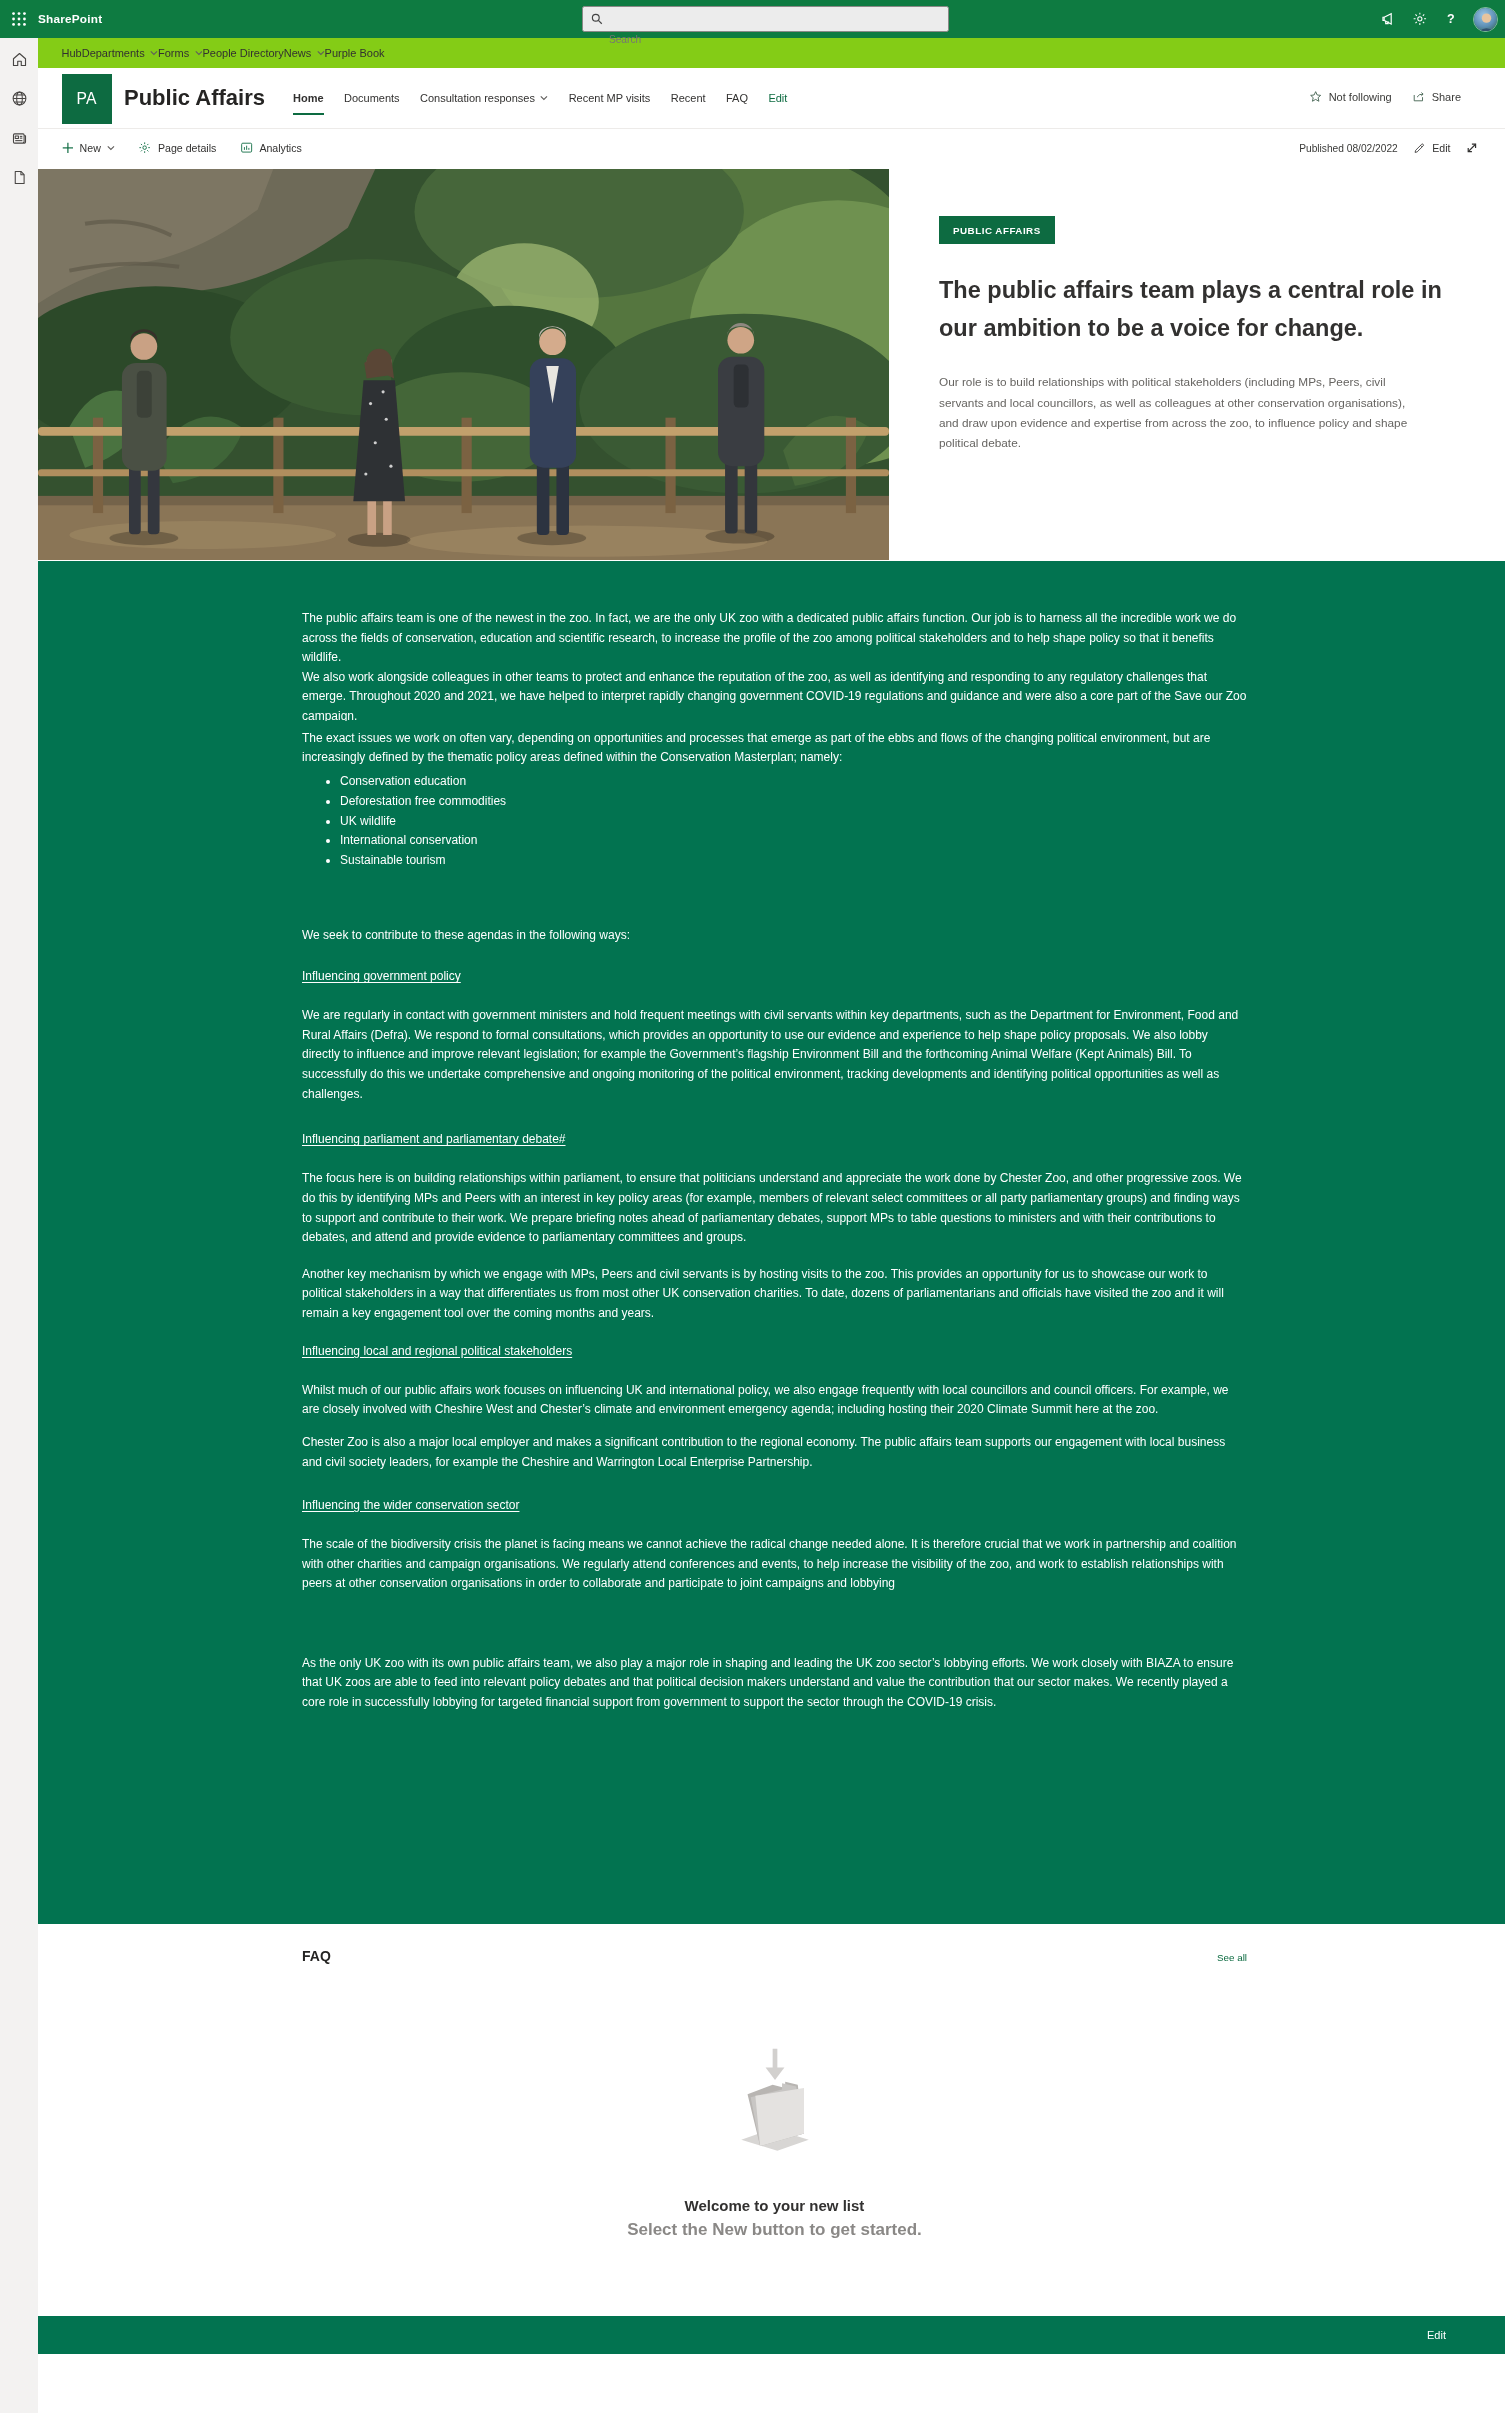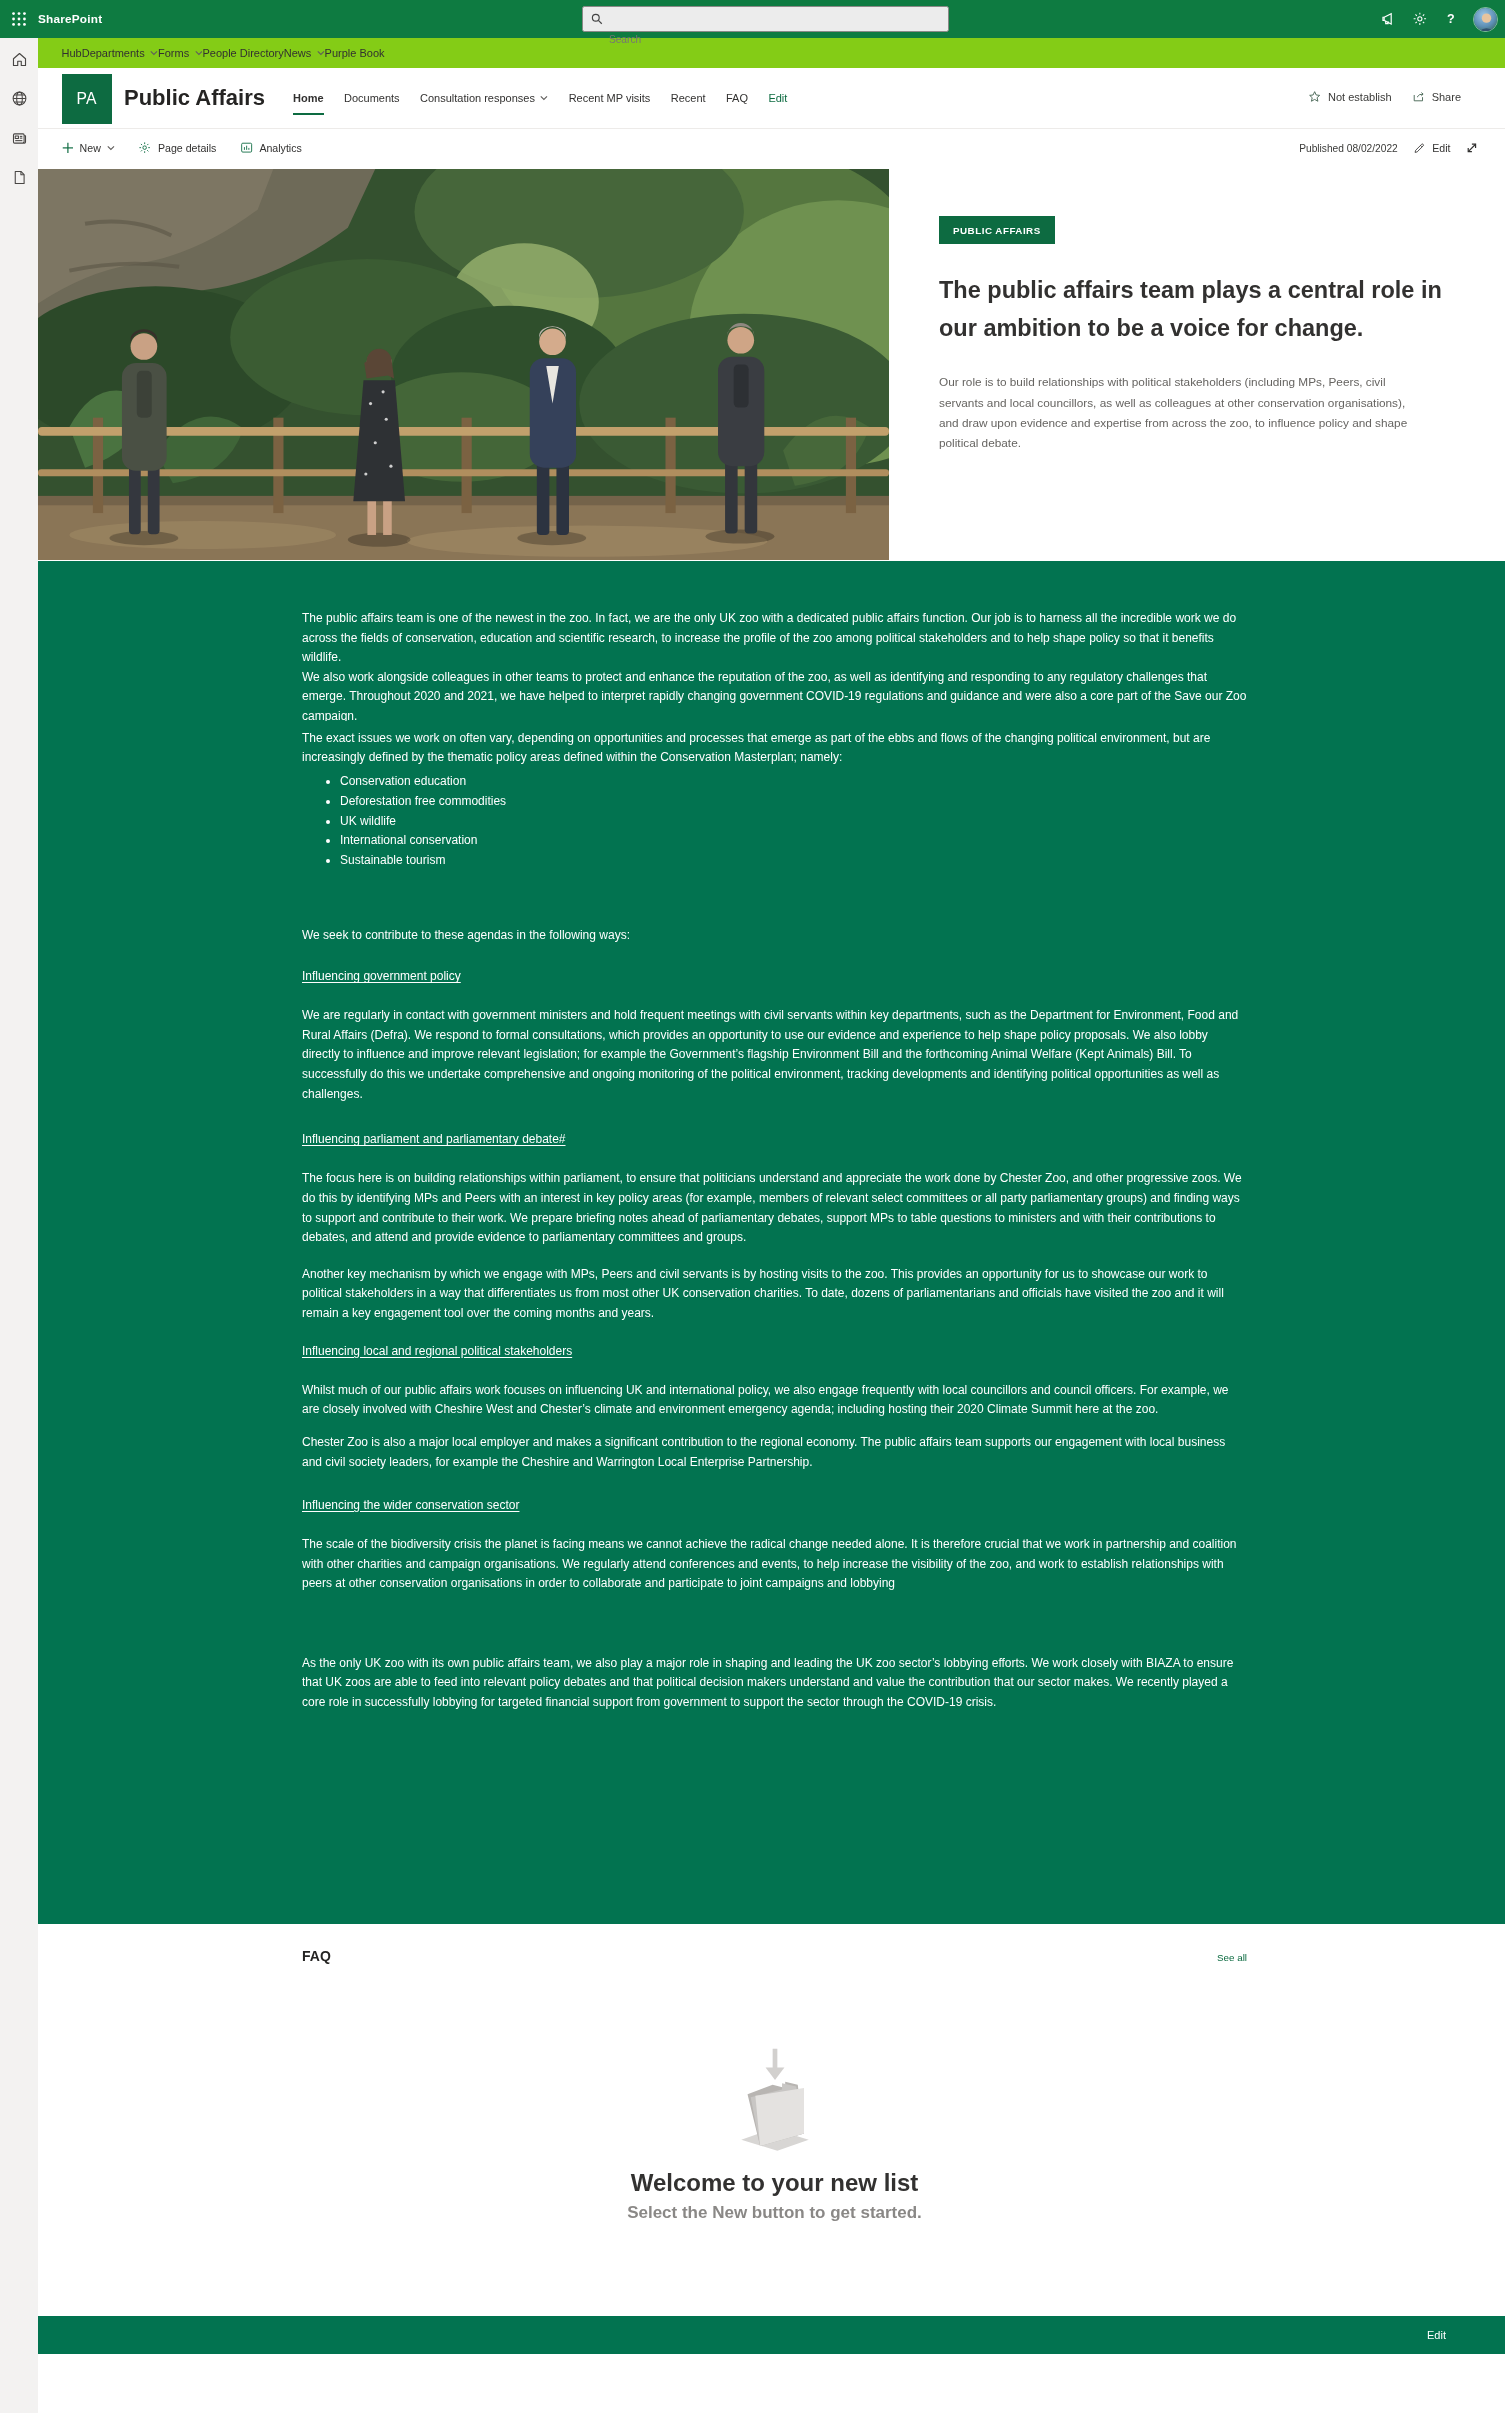--- a/index.html
+++ b/index.html
@@ -74,21 +74,21 @@
   .a-head { text-decoration:underline; text-underline-offset:2.4px; cursor:pointer; }
   .article ul { margin:4.7px 0 0 0; padding-left:38px; }
   .article li { line-height:19.6px; }
 
   
   .faq { height:392px; background:#fff; }
   .faq-head { width:945px; margin-left:264px; padding-top:23.5px; display:flex; align-items:baseline; justify-content:space-between; }
   .faq-title { font-size:14px; font-weight:700; color:#252423; }
   .faq-seeall { font-size:9.8px; color:#0d6b41; cursor:pointer; }
   .faq-empty { width:945px; margin-left:264px; text-align:center; margin-top:83px; }
-  .empty-title { font-size:24px; font-weight:600; color:#323130; margin-top:1px; }
+  .empty-title { font-size:15px; font-weight:600; color:#323130; margin-top:29px; }
   .empty-sub { font-size:17px; font-weight:600; color:#8a8886; margin-top:6.3px; }
 
   
   .footer-bar { height:38px; background:#027350; display:flex; align-items:center; justify-content:flex-end; padding-right:60px; }
   .footer-edit { color:#fff; font-size:11px; cursor:pointer; }
 </style>
 </head>
 <body>
 
 <div id="page">
@@ -229,21 +229,21 @@
         <span class="tab">Recent MP visits</span>
         <span class="tab">Recent</span>
         <span class="tab">FAQ</span>
         <span class="tab link">Edit</span>
       </div>
       <div class="header-actions">
         <span class="h-action">
           <svg width="13.3" height="13.3" viewBox="0 0 24 24" fill="none" stroke="currentColor" stroke-width="1.6" stroke-linejoin="round">
             <path d="M12 3 L14.8 9 L21 9.7 L16.4 13.9 L17.8 20.3 L12 17 L6.2 20.3 L7.6 13.9 L3 9.7 L9.2 9 Z"></path>
           </svg>
-          <span>Not establish</span>
+          <span>Not following</span>
         </span>
         <span class="h-action">
           <svg width="13.3" height="13.3" viewBox="0 0 24 24" fill="none" stroke="currentColor" stroke-width="1.6" stroke-linejoin="round">
             <path d="M4 9 V19.5 H19 V13"></path>
               <path d="M9 13 Q13 6.5 20 7.5 L17 4.5 M20 7.5 L16.8 10.5"></path>
           </svg>
           <span>Share</span>
         </span>
       </div>
     </div>

